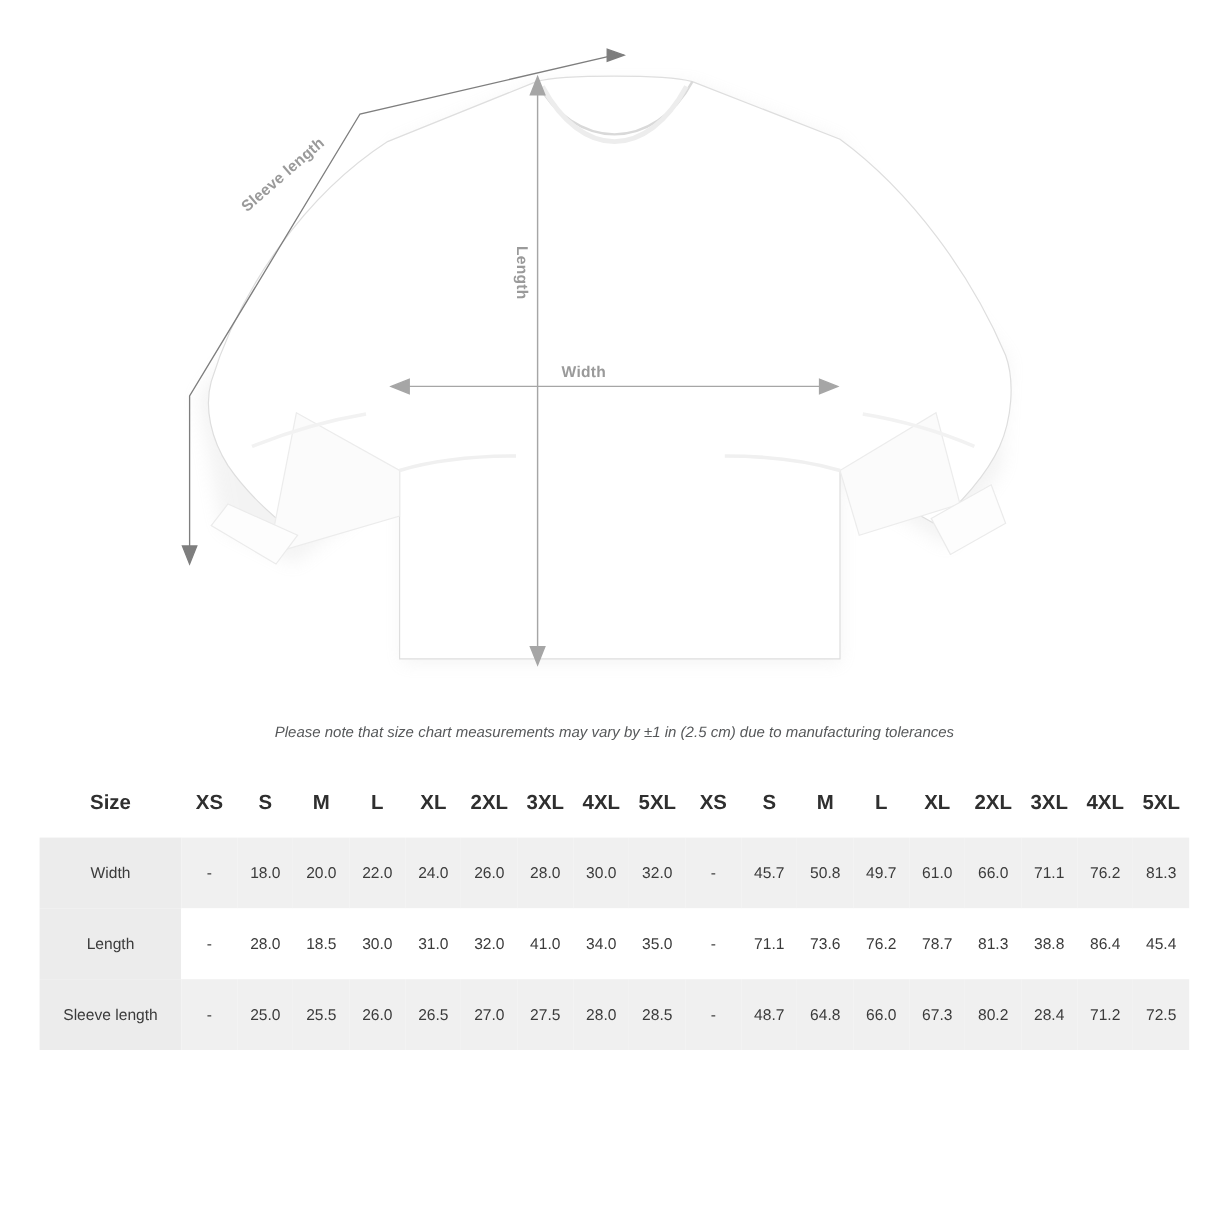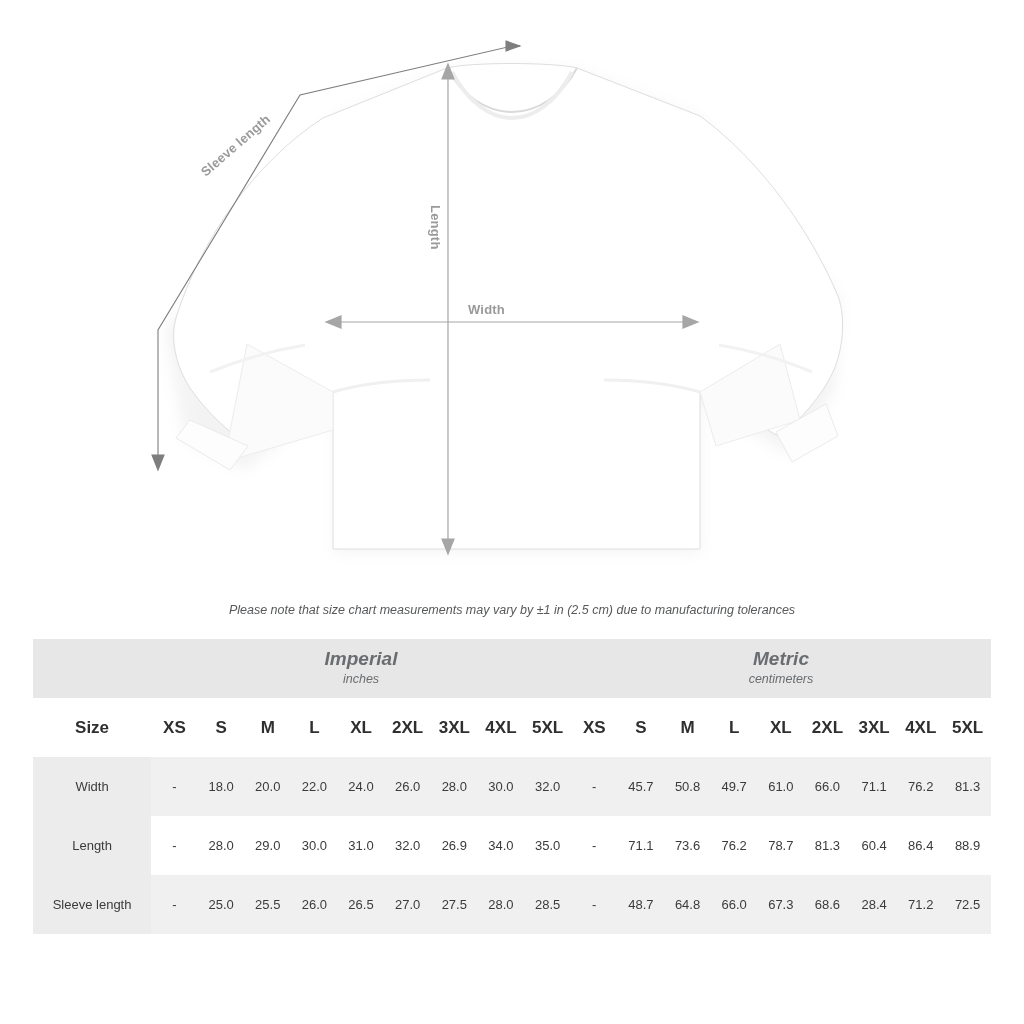--- a/index.html
+++ b/index.html
@@ -211,31 +211,20 @@
           <col class="col-size">
           <col class="col-size">
           <col class="col-size">
           <col class="col-size">
           <col class="col-size">
           <col class="col-size">
           <col class="col-size">
           <col class="col-size">
       </colgroup>
       <tbody id="table-body">
-          <tr>
-            <td class="corner-cell unit-head"></td>
-            <td class="unit-head" colspan="9">
-              <div class="unit-title">Imperial</div>
-              <div class="unit-sub">inches</div>
-            </td>
-            <td class="unit-head" colspan="9">
-              <div class="unit-title">Metric</div>
-              <div class="unit-sub">centimeters</div>
-            </td>
-          </tr>
           <tr class="head-row">
             <td class="rowhead">Size</td>
             <td>XS</td>
             <td>S</td>
             <td>M</td>
             <td>L</td>
             <td>XL</td>
             <td>2XL</td>
             <td>3XL</td>
             <td>4XL</td>
@@ -268,54 +257,54 @@
             <td>61.0</td>
             <td>66.0</td>
             <td>71.1</td>
             <td>76.2</td>
             <td>81.3</td>
           </tr>
           <tr class="plain">
             <td class="rowhead">Length</td>
             <td class="dash">-</td>
             <td>28.0</td>
-            <td>29.0</td>
+            <td>18.5</td>
             <td>30.0</td>
             <td>31.0</td>
             <td>32.0</td>
-            <td>26.9</td>
+            <td>41.0</td>
             <td>34.0</td>
             <td>35.0</td>
             <td class="dash">-</td>
             <td>71.1</td>
             <td>73.6</td>
             <td>76.2</td>
             <td>78.7</td>
             <td>81.3</td>
-            <td>60.4</td>
+            <td>38.8</td>
             <td>86.4</td>
-            <td>88.9</td>
+            <td>45.4</td>
           </tr>
           <tr class="shade">
             <td class="rowhead">Sleeve length</td>
             <td class="dash">-</td>
             <td>25.0</td>
             <td>25.5</td>
             <td>26.0</td>
             <td>26.5</td>
             <td>27.0</td>
             <td>27.5</td>
             <td>28.0</td>
             <td>28.5</td>
             <td class="dash">-</td>
             <td>48.7</td>
             <td>64.8</td>
             <td>66.0</td>
             <td>67.3</td>
-            <td>68.6</td>
+            <td>80.2</td>
             <td>28.4</td>
             <td>71.2</td>
             <td>72.5</td>
           </tr>
         </tbody>
     </table>
   </div>
 
 </div>
 

